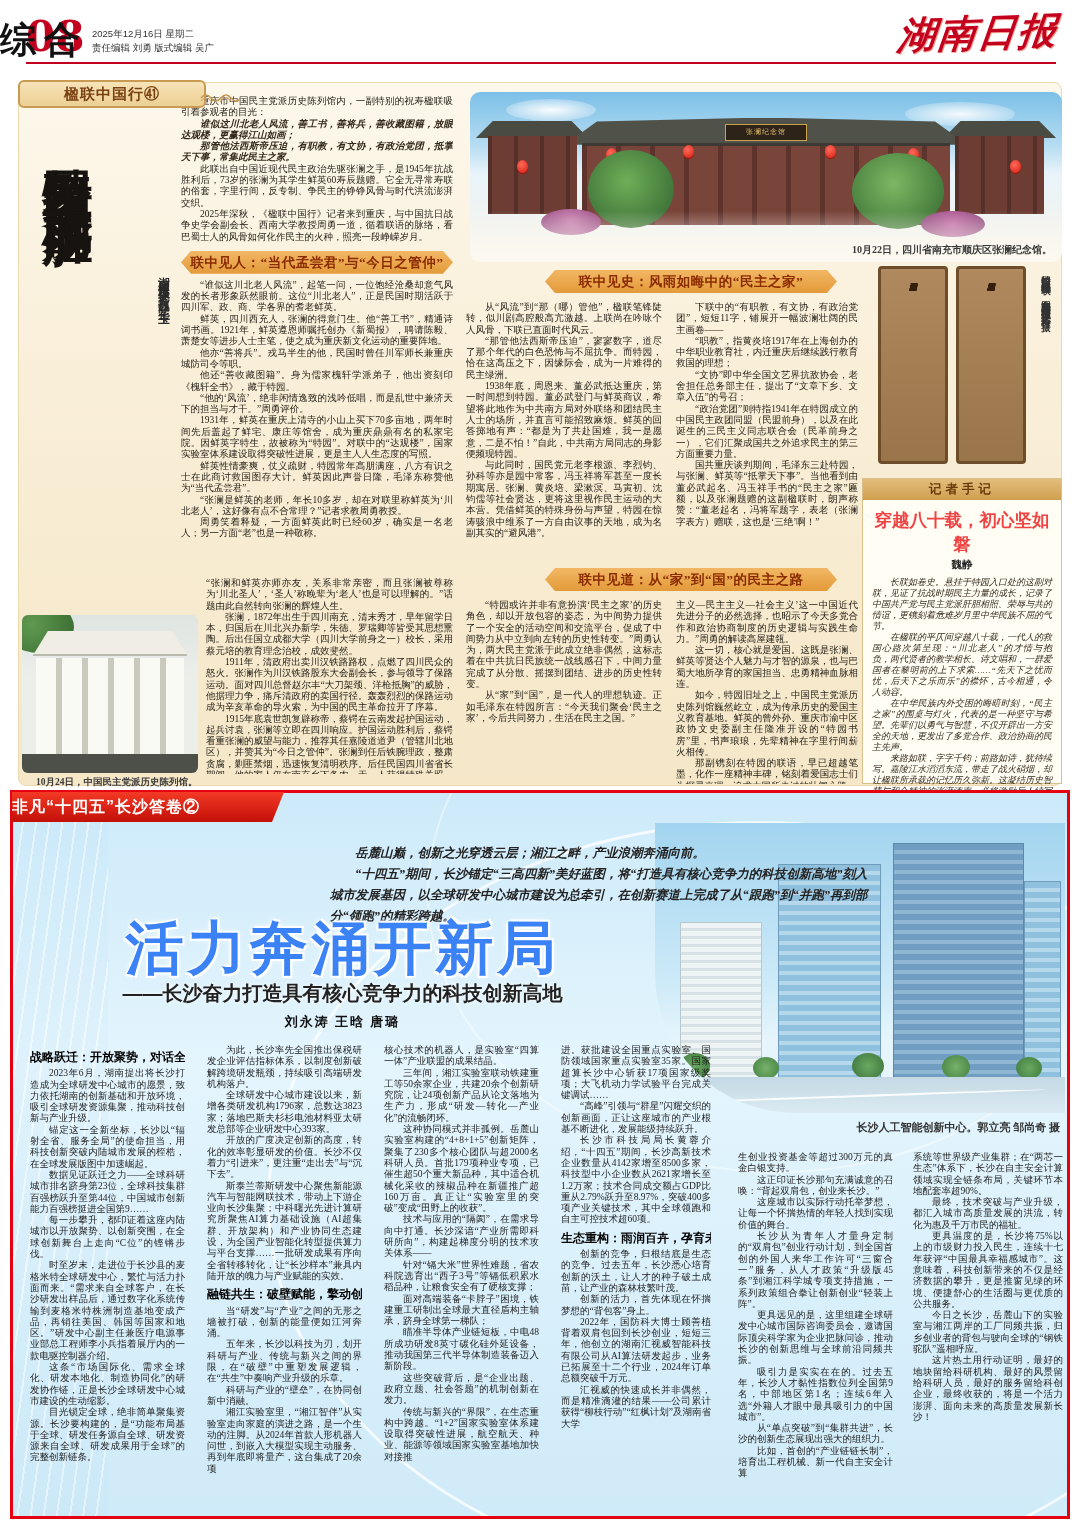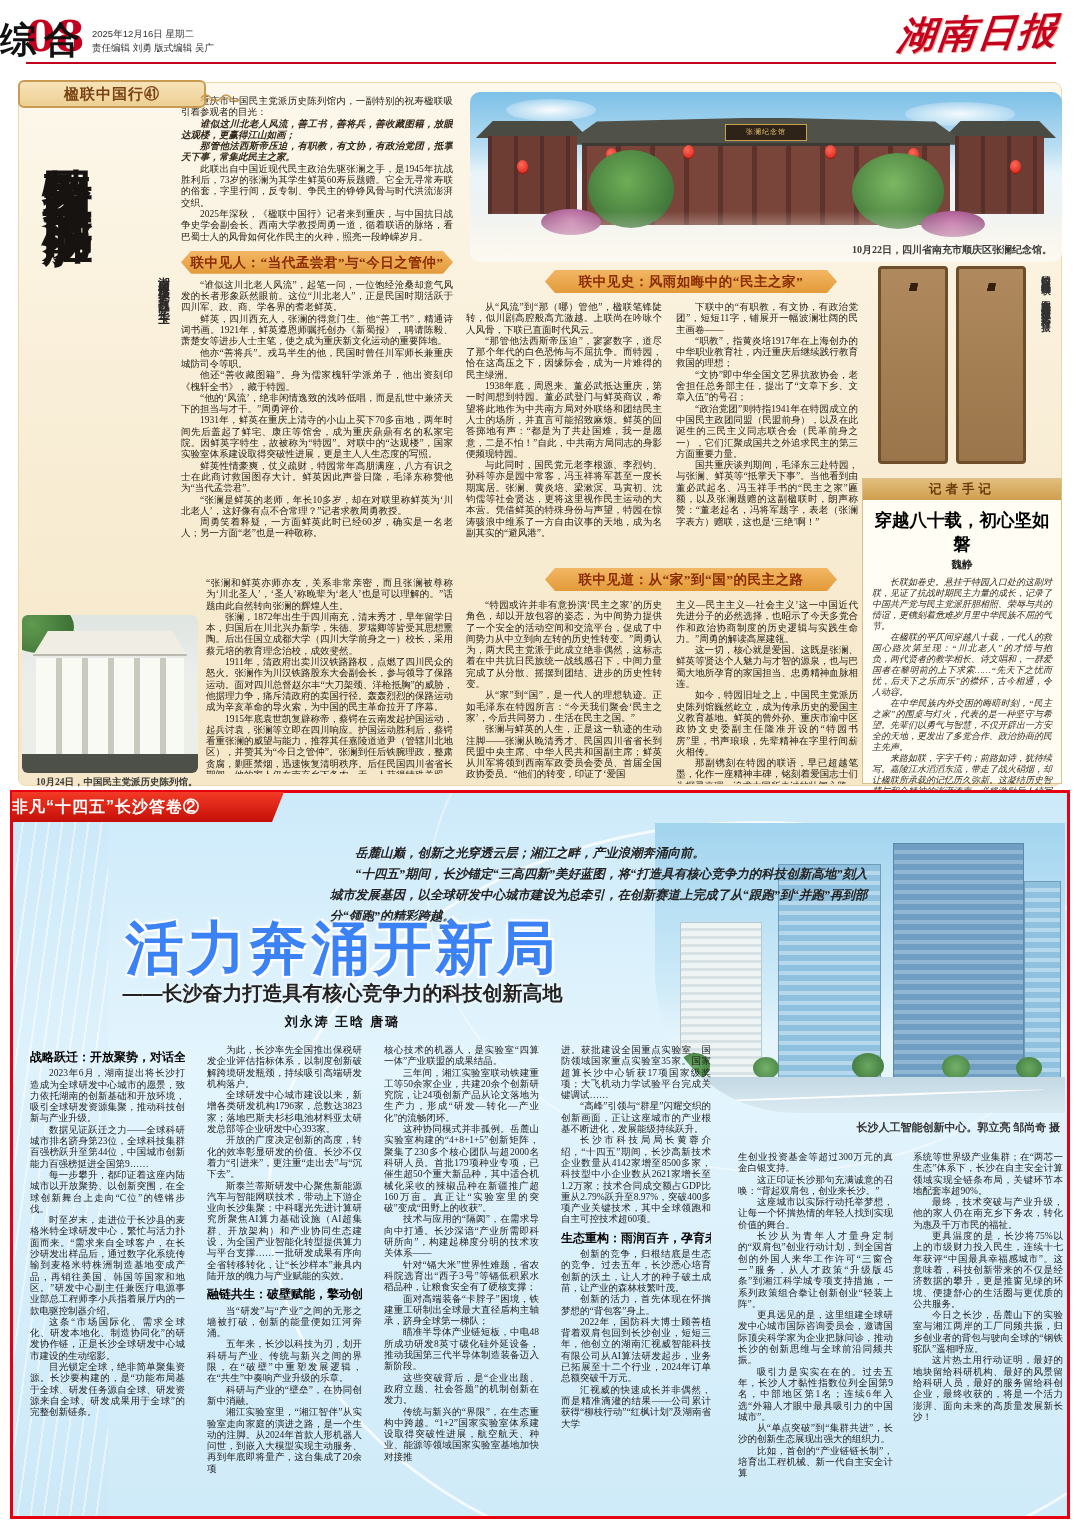--- a/index.html
+++ b/index.html
@@ -53,21 +53,21 @@
 
   .photo-boards { left:878px; top:266px; width:158px; height:198px; }
   .board { position:absolute; top:0; bottom:0; width:70px; background:linear-gradient(180deg,#b08a5e,#9a744a); border:3px solid #6e4d2a; border-radius:4px; overflow:hidden; }
   .board.left{ left:0; } .board.right{ right:10px; }
   .board-txt { position:absolute; top:8px; left:50%; transform:translateX(-50%); writing-mode:vertical-rl; font-size:7.5px; font-style:italic; color:#35210f; line-height:9px; height:180px; }
   .v-cap { left:1040px; top:268px; height:200px; writing-mode:vertical-rl; font-size:9.5px; color:#333; font-weight:bold; line-height:11px; letter-spacing:1px; }
 
   
   .notebook { left:862px; top:478px; width:200px; height:306px; background:#fffdf4; border:1px solid #d9bf8b; }
   .nb-head { height:21px; background:linear-gradient(180deg,#e2bd7c,#cf9f4f); color:#6b3c0a; font-weight:bold; font-size:12.5px; text-align:center; line-height:21px; letter-spacing:4px; }
-  .nb-title { text-align:center; font-size:17.5px; font-weight:bold; color:#000000; margin:8px 4px 2px; font-family:"Liberation Serif",serif; }
+  .nb-title { text-align:center; font-size:17.5px; font-weight:bold; color:#ef4444; margin:8px 4px 2px; font-family:"Liberation Serif",serif; }
   .nb-author { text-align:center; font-size:10.5px; font-weight:bold; color:#222; margin-bottom:5px; }
   .nb-body { padding:0 9px; font-size:9px; line-height:11px; color:#35291a; font-style:italic; text-align:justify; overflow:hidden; height:220px; }
   .nb-body .par { text-indent:2em; }
 
   
   .bottom-box { left:10px; top:790px; width:1060px; height:729px; border:3px solid #e60012; background:linear-gradient(180deg,#cdeafa 0%,#e4f5fd 38%,#d7effb 75%,#cfeaf8 100%); overflow:hidden; }
   .waves-left { position:absolute; left:0; top:0; bottom:0; width:95px; background:repeating-linear-gradient(98deg,rgba(255,255,255,0.55) 0 2px,rgba(185,222,243,0.15) 2px 13px); opacity:.8; }
   .arc { position:absolute; border:3px solid rgba(255,255,255,0.75); border-radius:50%; }
   .arc1 { width:980px; height:760px; right:-180px; top:28px; }
   .arc2 { width:700px; height:560px; right:-60px; top:-180px; border-width:2px; opacity:.6; }
@@ -197,21 +197,20 @@
       <p class="par">“职教”，指黄炎培1917年在上海创办的中华职业教育社，内迁重庆后继续践行教育救国的理想；</p>
       <p class="par">“文协”即中华全国文艺界抗敌协会，老舍担任总务部主任，提出了“文章下乡、文章入伍”的号召；</p>
       <p class="par">“政治党团”则特指1941年在特园成立的中国民主政团同盟（民盟前身），以及在此诞生的三民主义同志联合会（民革前身之一），它们汇聚成国共之外追求民主的第三方面重要力量。</p>
       <p class="par">国共重庆谈判期间，毛泽东三赴特园，与张澜、鲜英等“抵掌天下事”。当他看到由董必武起名、冯玉祥手书的“民主之家”匾额，以及张澜题赠的这副楹联时，朗声称赞：“董老起名，冯将军题字，表老（张澜字表方）赠联，这也是‘三绝’啊！”</p>
     </div>
 
   <div class="abs sec-banner" style="left:545px;top:568px;width:292px;height:23px;">联中见道：从“家”到“国”的民主之路</div>
   <div class="abs bodycol" style="left:466px;top:600px;width:196px;height:184px;">
       <p class="par">“特园或许并非有意扮演‘民主之家’的历史角色，却以开放包容的姿态，为中间势力提供了一个安全的活动空间和交流平台，促成了中间势力从中立到向左转的历史性转变。”周勇认为，两大民主党派于此成立绝非偶然，这标志着在中共抗日民族统一战线感召下，中间力量完成了从分散、摇摆到团结、进步的历史性转变。</p>
       <p class="par">从“家”到“国”，是一代人的理想轨迹。正如毛泽东在特园所言：“今天我们聚会‘民主之家’，今后共同努力，生活在民主之国。”</p>
-      <p class="par">张澜与鲜英的人生，正是这一轨迹的生动注脚——张澜从晚清秀才、民国四川省省长到民盟中央主席、中华人民共和国副主席；鲜英从川军将领到西南军政委员会委员、首届全国政协委员。“他们的转变，印证了‘爱国</p>
     </div>
   <div class="abs bodycol" style="left:676px;top:600px;width:182px;height:184px;">
       <p class="par noind">主义—民主主义—社会主义’这一中国近代先进分子的必然选择，也昭示了今天多党合作和政治协商制度的历史逻辑与实践生命力。”周勇的解读高屋建瓴。</p>
       <p class="par">这一切，核心就是爱国。这既是张澜、鲜英等贤达个人魅力与才智的源泉，也与巴蜀大地所孕育的家国担当、忠勇精神血脉相连。</p>
       <p class="par">如今，特园旧址之上，中国民主党派历史陈列馆巍然屹立，成为传承历史的爱国主义教育基地。鲜英的曾外孙、重庆市渝中区政协文史委副主任隆准开设的“特园书房”里，书声琅琅，先辈精神在字里行间薪火相传。</p>
       <p class="par">那副镌刻在特园的联语，早已超越笔墨，化作一座精神丰碑，铭刻着爱国志士们为探寻真理、追求大同所走过的壮阔心路。</p>
     </div>
 
   <div class="abs photo-boards">
     <div class="board left">
@@ -271,20 +270,21 @@
     </div>
     <div class="road">
         <div class="road-line"></div>
       </div>
   </div>
   <div class="abs city-cap">长沙人工智能创新中心。郭立亮 邹尚奇 摄</div>
 
   <div class="bcol" style="left:30px;top:1045px;height:458px;">
       <p class="par subhead">战略跃迁：开放聚势，对话全球</p>
       <p class="par">2023年6月，湖南提出将长沙打造成为全球研发中心城市的愿景，致力依托湖南的创新基础和开放环境，吸引全球研发资源集聚，推动科技创新与产业升级。</p>
+      <p class="par">锚定这一全新坐标，长沙以“辐射全省、服务全局”的使命担当，用科技创新突破内陆城市发展的桎梏，在全球发展版图中加速崛起。</p>
       <p class="par">数据见证跃迁之力——全球科研城市排名跻身第23位，全球科技集群百强榜跃升至第44位，中国城市创新能力百强榜挺进全国第9……</p>
       <p class="par">每一步攀升，都印证着这座内陆城市以开放聚势、以创新突围，在全球创新舞台上走向“C位”的铿锵步伐。</p>
       <p class="par">时至岁末，走进位于长沙县的麦格米特全球研发中心，繁忙与活力扑面而来。“需求来自全球客户，在长沙研发出样品后，通过数字化系统传输到麦格米特株洲制造基地变成产品，再销往美国、韩国等国家和地区。”研发中心副主任兼医疗电源事业部总工程师李小兵指着展厅内的一款电驱控制器介绍。</p>
       <p class="par">这条“市场国际化、需求全球化、研发本地化、制造协同化”的研发协作链，正是长沙全球研发中心城市建设的生动缩影。</p>
       <p class="par">目光锁定全球，绝非简单聚集资源。长沙要构建的，是“功能布局基于全球、研发任务源自全球、研发资源来自全球、研发成果用于全球”的完整创新链条。</p>
     </div>
   <div class="bcol" style="left:207px;top:1045px;height:458px;">
       <p class="par">为此，长沙率先全国推出保税研发企业评估指标体系，以制度创新破解跨境研发瓶颈，持续吸引高端研发机构落户。</p>
       <p class="par">全球研发中心城市建设以来，新增各类研发机构1796家，总数达3823家；落地巴斯夫杉杉电池材料亚太研发总部等企业研发中心393家。</p>
       <p class="par">开放的广度决定创新的高度，转化的效率彰显研发的价值。长沙不仅着力“引进来”，更注重“走出去”与“沉下去”。</p>
@@ -321,19 +321,19 @@
       <p class="par">这正印证长沙那句充满诚意的召唤：“背起双肩包，创业来长沙。”</p>
       <p class="par">这座城市以实际行动托举梦想，让每一个怀揣热情的年轻人找到实现价值的舞台。</p>
       <p class="par">长沙从为青年人才量身定制的“双肩包”创业行动计划，到全国首创的外国人来华工作许可“三窗合一”服务，从人才政策“升级版45条”到湘江科学城专项支持措施，一系列政策组合拳让创新创业“轻装上阵”。</p>
       <p class="par">更具远见的是，这里组建全球研发中心城市国际咨询委员会，邀请国际顶尖科学家为企业把脉问诊，推动长沙的创新思维与全球前沿同频共振。</p>
       <p class="par">吸引力是实实在在的。过去五年，长沙人才黏性指数位列全国第9名，中部地区第1名；连续6年入选“外籍人才眼中最具吸引力的中国城市”。</p>
       <p class="par">从“单点突破”到“集群共进”，长沙的创新生态展现出强大的组织力。</p>
       <p class="par">比如，首创的“产业链链长制”，培育出工程机械、新一代自主安全计算</p>
     </div>
   <div class="bcol" style="left:913px;top:1152px;height:351px;width:150px;">
       <p class="par noind">系统等世界级产业集群；在“两芯一生态”体系下，长沙在自主安全计算领域实现全链条布局，关键环节本地配套率超90%。</p>
-      <p class="par">最终，技术突破与产业升级，他的家人仍在南充乡下务农，转化为惠及千万市民的福祉。</p>
+      <p class="par">最终，技术突破与产业升级，都汇入城市高质量发展的洪流，转化为惠及千万市民的福祉。</p>
       <p class="par">更具温度的是，长沙将75%以上的市级财力投入民生，连续十七年获评“中国最具幸福感城市”。这意味着，科技创新带来的不仅是经济数据的攀升，更是推窗见绿的环境、便捷舒心的生活圈与更优质的公共服务。</p>
       <p class="par">今日之长沙，岳麓山下的实验室与湘江两岸的工厂同频共振，归乡创业者的背包与驶向全球的“钢铁驼队”遥相呼应。</p>
       <p class="par">这片热土用行动证明，最好的地块留给科研机构、最好的风景留给科研人员，最好的服务留给科创企业，最终收获的，将是一个活力澎湃、面向未来的高质量发展新长沙！</p>
     </div>
 
 </div>
 
 </body></html>

